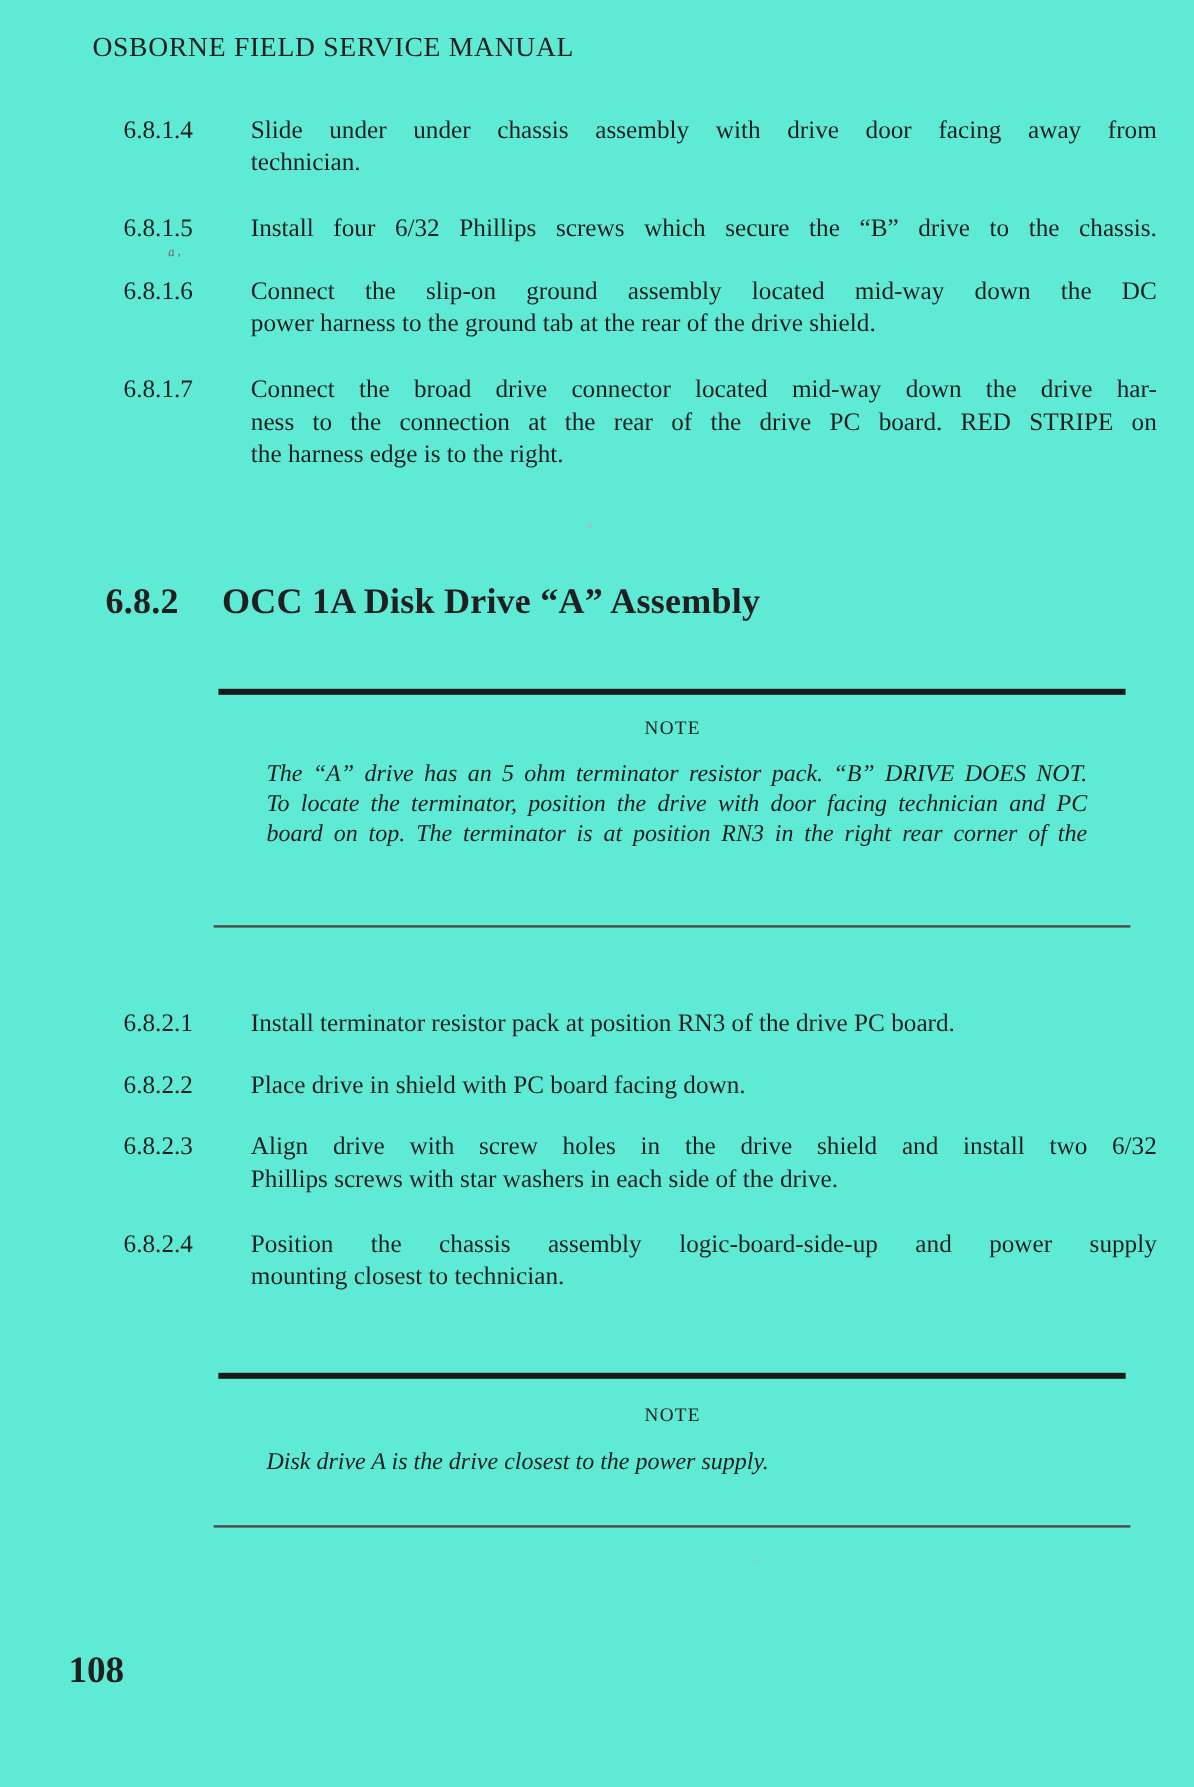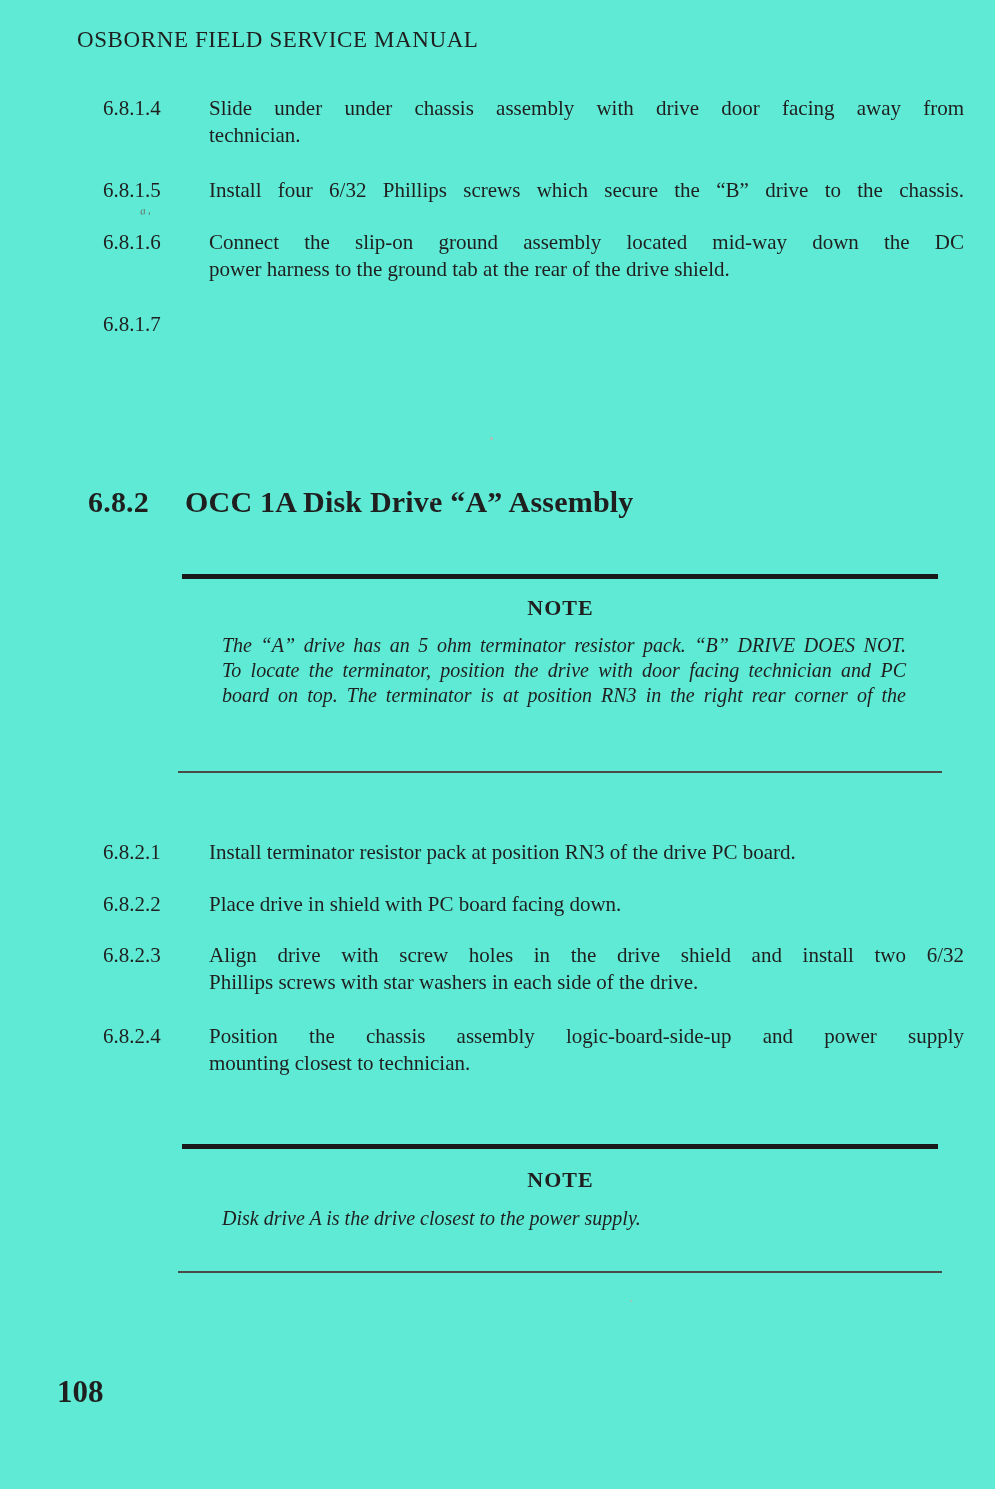--- a/index.html
+++ b/index.html
@@ -25,21 +25,21 @@
     position:absolute; left:88px; top:484px;
     font-size:30px; font-weight:bold; line-height:36px; white-space:nowrap;
     letter-spacing:.2px;
   }
   .section-heading .hnum { display:inline-block; width:97px; }
   .rule { position:absolute; }
   .rule.thick { left:182px; width:756px; height:5px; background:#191919; }
   .rule.thin  { left:178px; width:764px; height:2px; background:#4a4a48; }
   .note-label {
     position:absolute; left:183px; width:755px; text-align:center;
-    font-size:22px; font-weight:bold; letter-spacing:1px; line-height:27px;
+    font-size:16px; font-weight:normal; letter-spacing:1px; line-height:27px;
   }
   .note-body {
     position:absolute; left:222px; width:684px;
     font-style:italic; font-size:20px; line-height:25px;
   }
   .page-number { position:absolute; left:57px; top:1374px; font-size:31px;font-weight:bold; }
   .ink-mark {
     position:absolute; left:140px; top:204px;
     font-size:11px; font-style:italic; color:#6a6a66;
     transform:rotate(-8deg); letter-spacing:2px;
@@ -76,20 +76,25 @@
   <div class="step" style="top:229px">
     <span class="num">6.8.1.6</span>
     <div class="body">
       <span class="ln j">Connect the slip-on ground assembly located mid-way down the DC</span>
       <span class="ln">power harness to the ground tab at the rear of the drive shield.</span>
     </div>
   </div>
 
   <div class="step" style="top:311px">
     <span class="num">6.8.1.7</span>
+    <div class="body">
+      <span class="ln j">Connect the broad drive connector located mid-way down the drive har-</span>
+      <span class="ln j">ness to the connection at the rear of the drive PC board. RED STRIPE on</span>
+      <span class="ln">the harness edge is to the right.</span>
+    </div>
   </div>
 
   <div class="section-heading">
     <span class="hnum">6.8.2</span><span>OCC 1A Disk Drive “A” Assembly</span>
   </div>
 
   <div class="rule thick" style="top:574px"></div>
   <div class="note-label" style="top:594px">NOTE</div>
   <div class="note-body" style="top:633px">
     <span class="ln j">The “A” drive has an 5 ohm terminator resistor pack. “B” DRIVE DOES NOT.</span>

